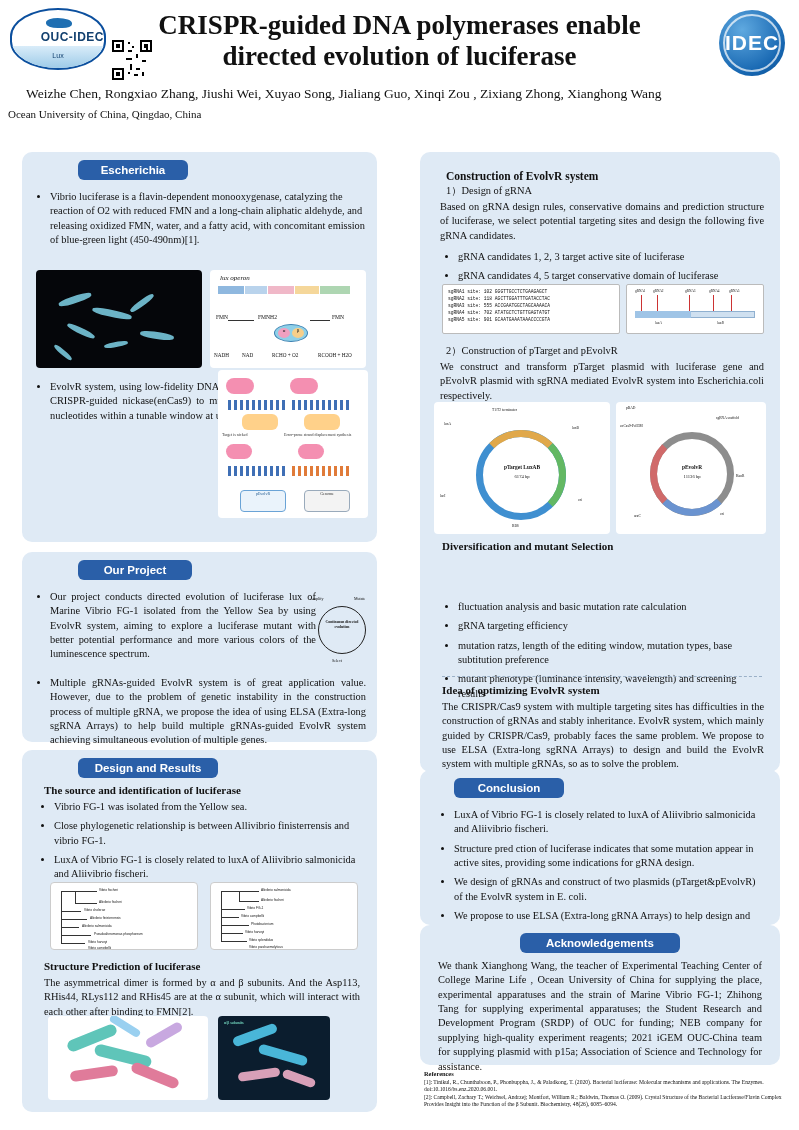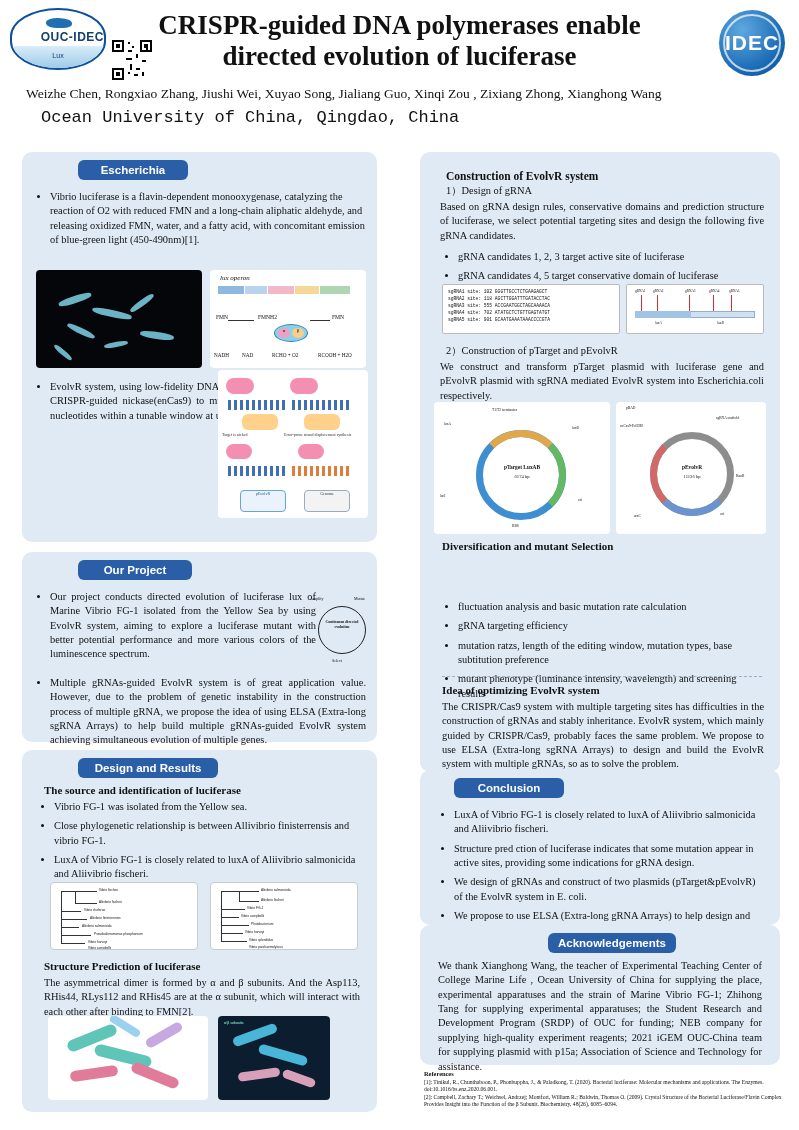--- a/index.html
+++ b/index.html
@@ -50,21 +50,21 @@
   .logo-right .ring { position:absolute; inset:4px; border:2px solid rgba(255,255,255,.7); border-radius:50%; }
 
   h1.title {
     margin: 4px 150px 0 150px; text-align:center;
     font-size: 27px; font-weight: bold; line-height: 1.15;
     font-family:"Liberation Serif", serif;
   }
   .authors {
     margin: 12px 0 0 26px; font-size: 13.5px; line-height: 1.5;
   }
-  .affil { margin: 4px 0 0 41px; font-size: 17px; font-family: Liberation Mono, monospace; }
+  .affil { margin: 4px 0 0 8px; font-size: 11px; }
 
   
   .panel {
     position:absolute; background:#dfeaf5; border-radius:10px;
   }
   .bar {
     background:#2a5fa8; color:#fff; border-radius:6px;
     font-family:"Liberation Sans", sans-serif; font-weight:bold;
     text-align:center; font-size:11.5px; padding:4px 0;
   }
@@ -397,21 +397,21 @@
     <div class="bar" style="position:absolute;left:34px;top:8px;width:110px;">Conclusion</div>
     <ul class="bul ptxt" style="position:absolute;left:16px;top:34px;width:330px;padding-left:18px;">
       <li>LuxA of Vibrio FG-1 is closely related to luxA of Aliivibrio salmonicida and Aliivibrio fischeri.</li>
       <li>Structure pred ction of luciferase indicates that some mutation appear in active sites, providing some indications for gRNA design.</li>
       <li>We design of gRNAs and construct of two plasmids (pTarget&amp;pEvolvR) of the EvolvR system in E. coli.</li>
       <li>We propose to use ELSA (Extra-long gRNA Arrays) to help design and build stable EvolvR system with multiple gRNAs.</li>
     </ul>
   </div>
 
   <div class="panel" id="ack-panel">
-    <div class="bar" style="position:absolute;left:100px;top:8px;width:128px;margin-left:28px;">Acknowledgements</div>
+    <div class="bar" style="position:absolute;left:100px;top:8px;width:160px;">Acknowledgements</div>
     <div class="ptxt" style="position:absolute;left:18px;top:34px;width:324px;text-align:justify;">We thank Xianghong Wang, the teacher of Experimental Teaching Center of College Marine Life , Ocean University of China for supplying the place, experimental apparatuses and the strain of Marine Vibrio FG-1; Zhihong Tang for supplying experimental apparatuses; the Student Research and Development Program (SRDP) of OUC for funding; NEB company for supplying high-quality experiment reagents; 2021 iGEM OUC-China team for supplying plasmid with p15a; Association of Science and Technology for assistance.</div>
   </div>
 
   <div class="refs">
     <b>References</b>
     <div>[1]: Tinikul, R., Chunthaboon, P., Phonbuppha, J., &amp; Paladkong, T. (2020). Bacterial luciferase: Molecular mechanisms and applications. The Enzymes. doi:10.1016/bs.enz.2020.06.001.</div>
     <div>[2]: Campbell, Zachary T.; Weichsel, Andrzej; Montfort, William R.; Baldwin, Thomas O. (2009). Crystal Structure of the Bacterial Luciferase/Flavin Complex Provides Insight into the Function of the β Subunit. Biochemistry, 48(26), 6085–6094.</div>
   </div>
 
 </div>

